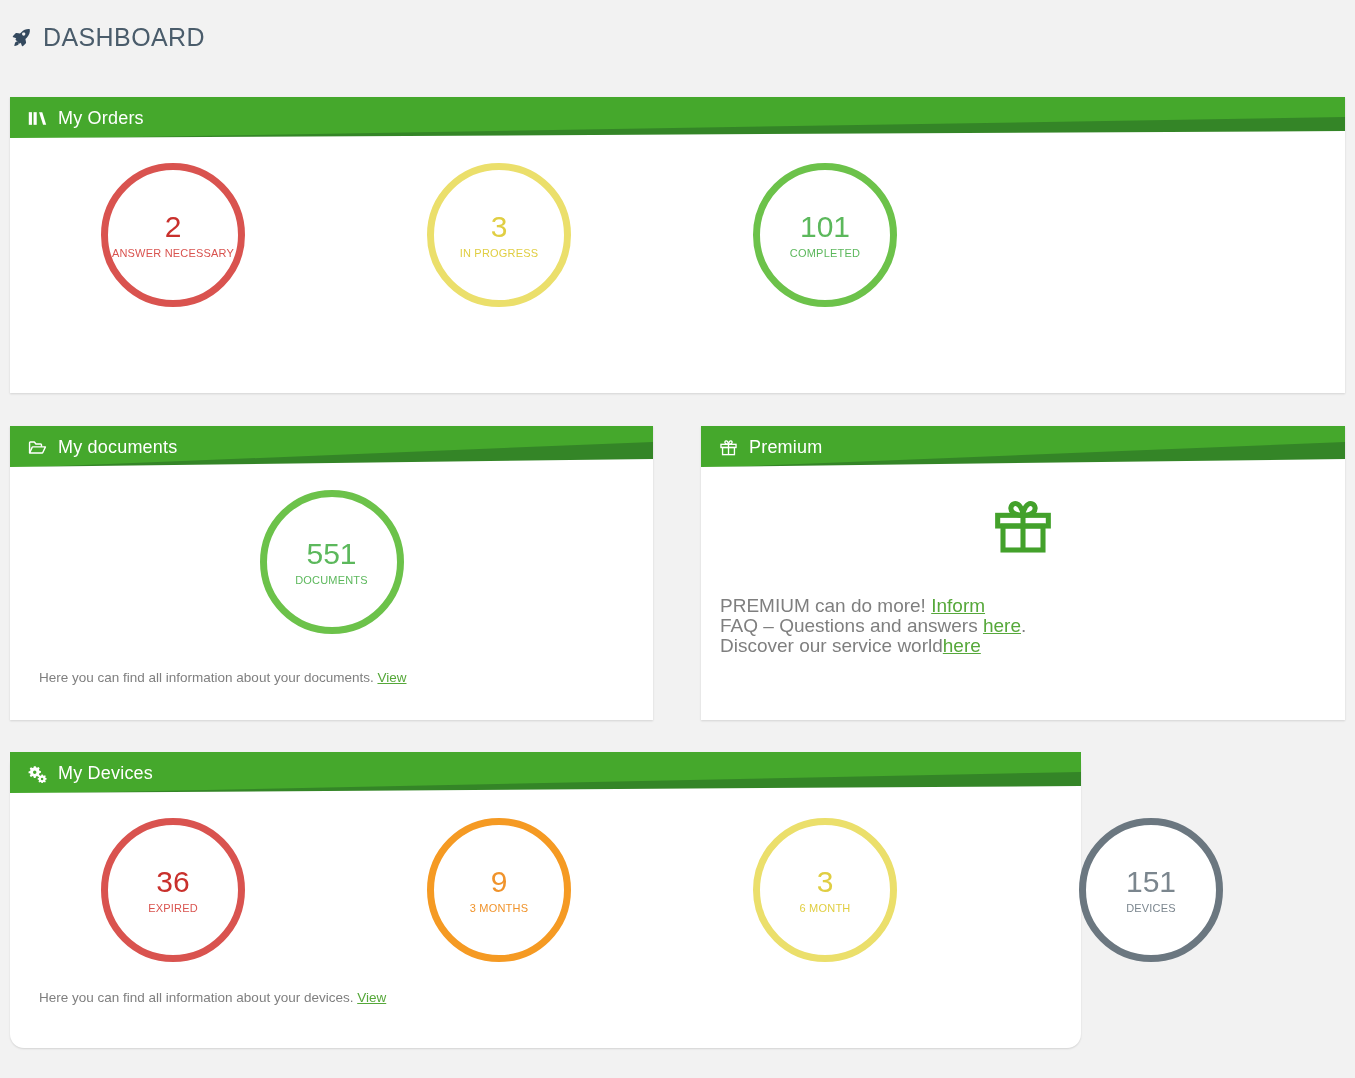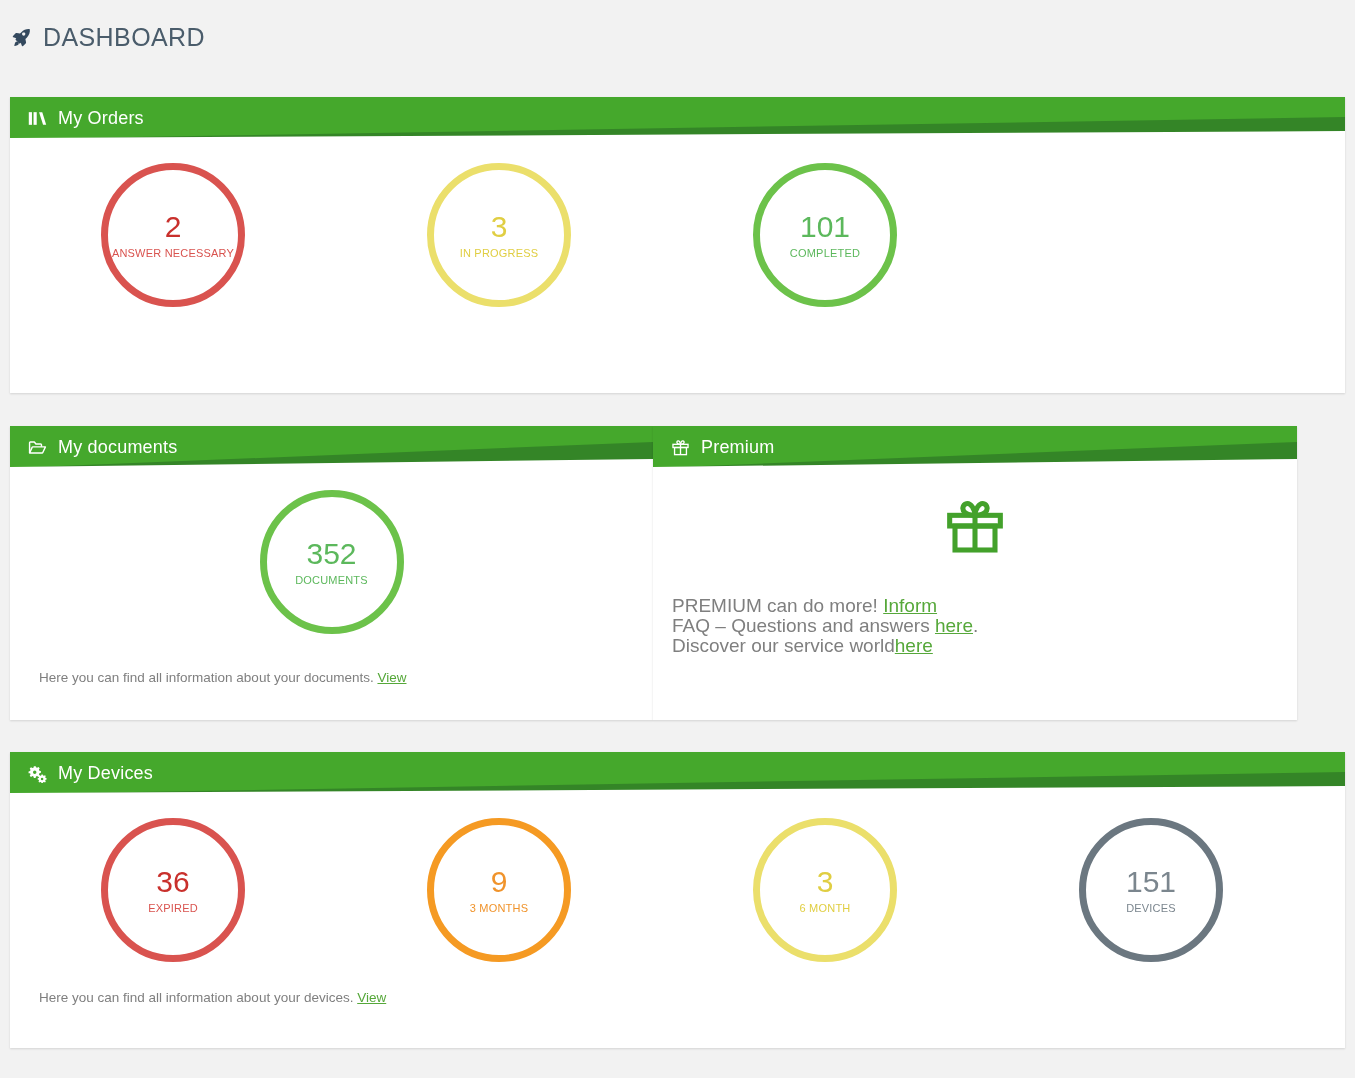--- a/index.html
+++ b/index.html
@@ -129,20 +129,21 @@
     margin: 39px 10px 0 10px;
     width: 1335px;
     height: 296px;
   }
   .row-orders .stats-row { padding-top: 24px; }
   .row-orders .card-note { margin-top: 28px; }
 
   
   .row-two {
     display: flex;
+    gap: 48px;
     margin: 33px 10px 0 10px;
   }
   .card-documents { width: 643px; height: 294px; }
   .card-premium   { width: 644px; height: 294px; }
 
   .docs-body {
     display: flex;
     justify-content: center;
     padding-top: 22px;
   }
@@ -163,22 +164,23 @@
     line-height: 20px;
   }
   .premium-links a {
     color: #56a83a;
     text-decoration: underline;
   }
 
   
   .row-devices {
     margin: 32px 10px 0 10px;
-    width: 1335px;
+    width: 1071px;
     height: 296px;
+    border-radius: 14px;
   }
   .row-devices .stats-row { padding-top: 24px; }
   .row-devices .card-note { margin-top: 28px; }
 </style>
 </head>
 <body>
 
 <div class="page">
 
   <div class="page-title">
@@ -249,21 +251,21 @@
               <path fill="none" stroke="#ffffff" stroke-width="1.8" stroke-linejoin="round" d="M2 19l3.2-7.2a1 1 0 0 1 .9-.6H22l-3.3 7.2a1 1 0 0 1-.9.6H2z"></path>
             </svg>
           </span>
           <span class="head-title">My documents</span>
         </div>
       </div>
 
       <div class="docs-body">
         <div class="stat-cell docs">
           <div class="donut" style="border-color: rgb(108, 194, 74);">
-            <span class="num" style="color: rgb(92, 184, 92);">352</span>
+            <span class="num" style="color: rgb(92, 184, 92);">551</span>
             <span class="lbl" style="color: rgb(92, 184, 92);">DOCUMENTS</span>
           </div>
         </div>
       </div>
 
       <div class="card-note">
         <span>Here you can find all information about your documents.</span>
         <a href="#">View</a>
       </div>
     </div>

